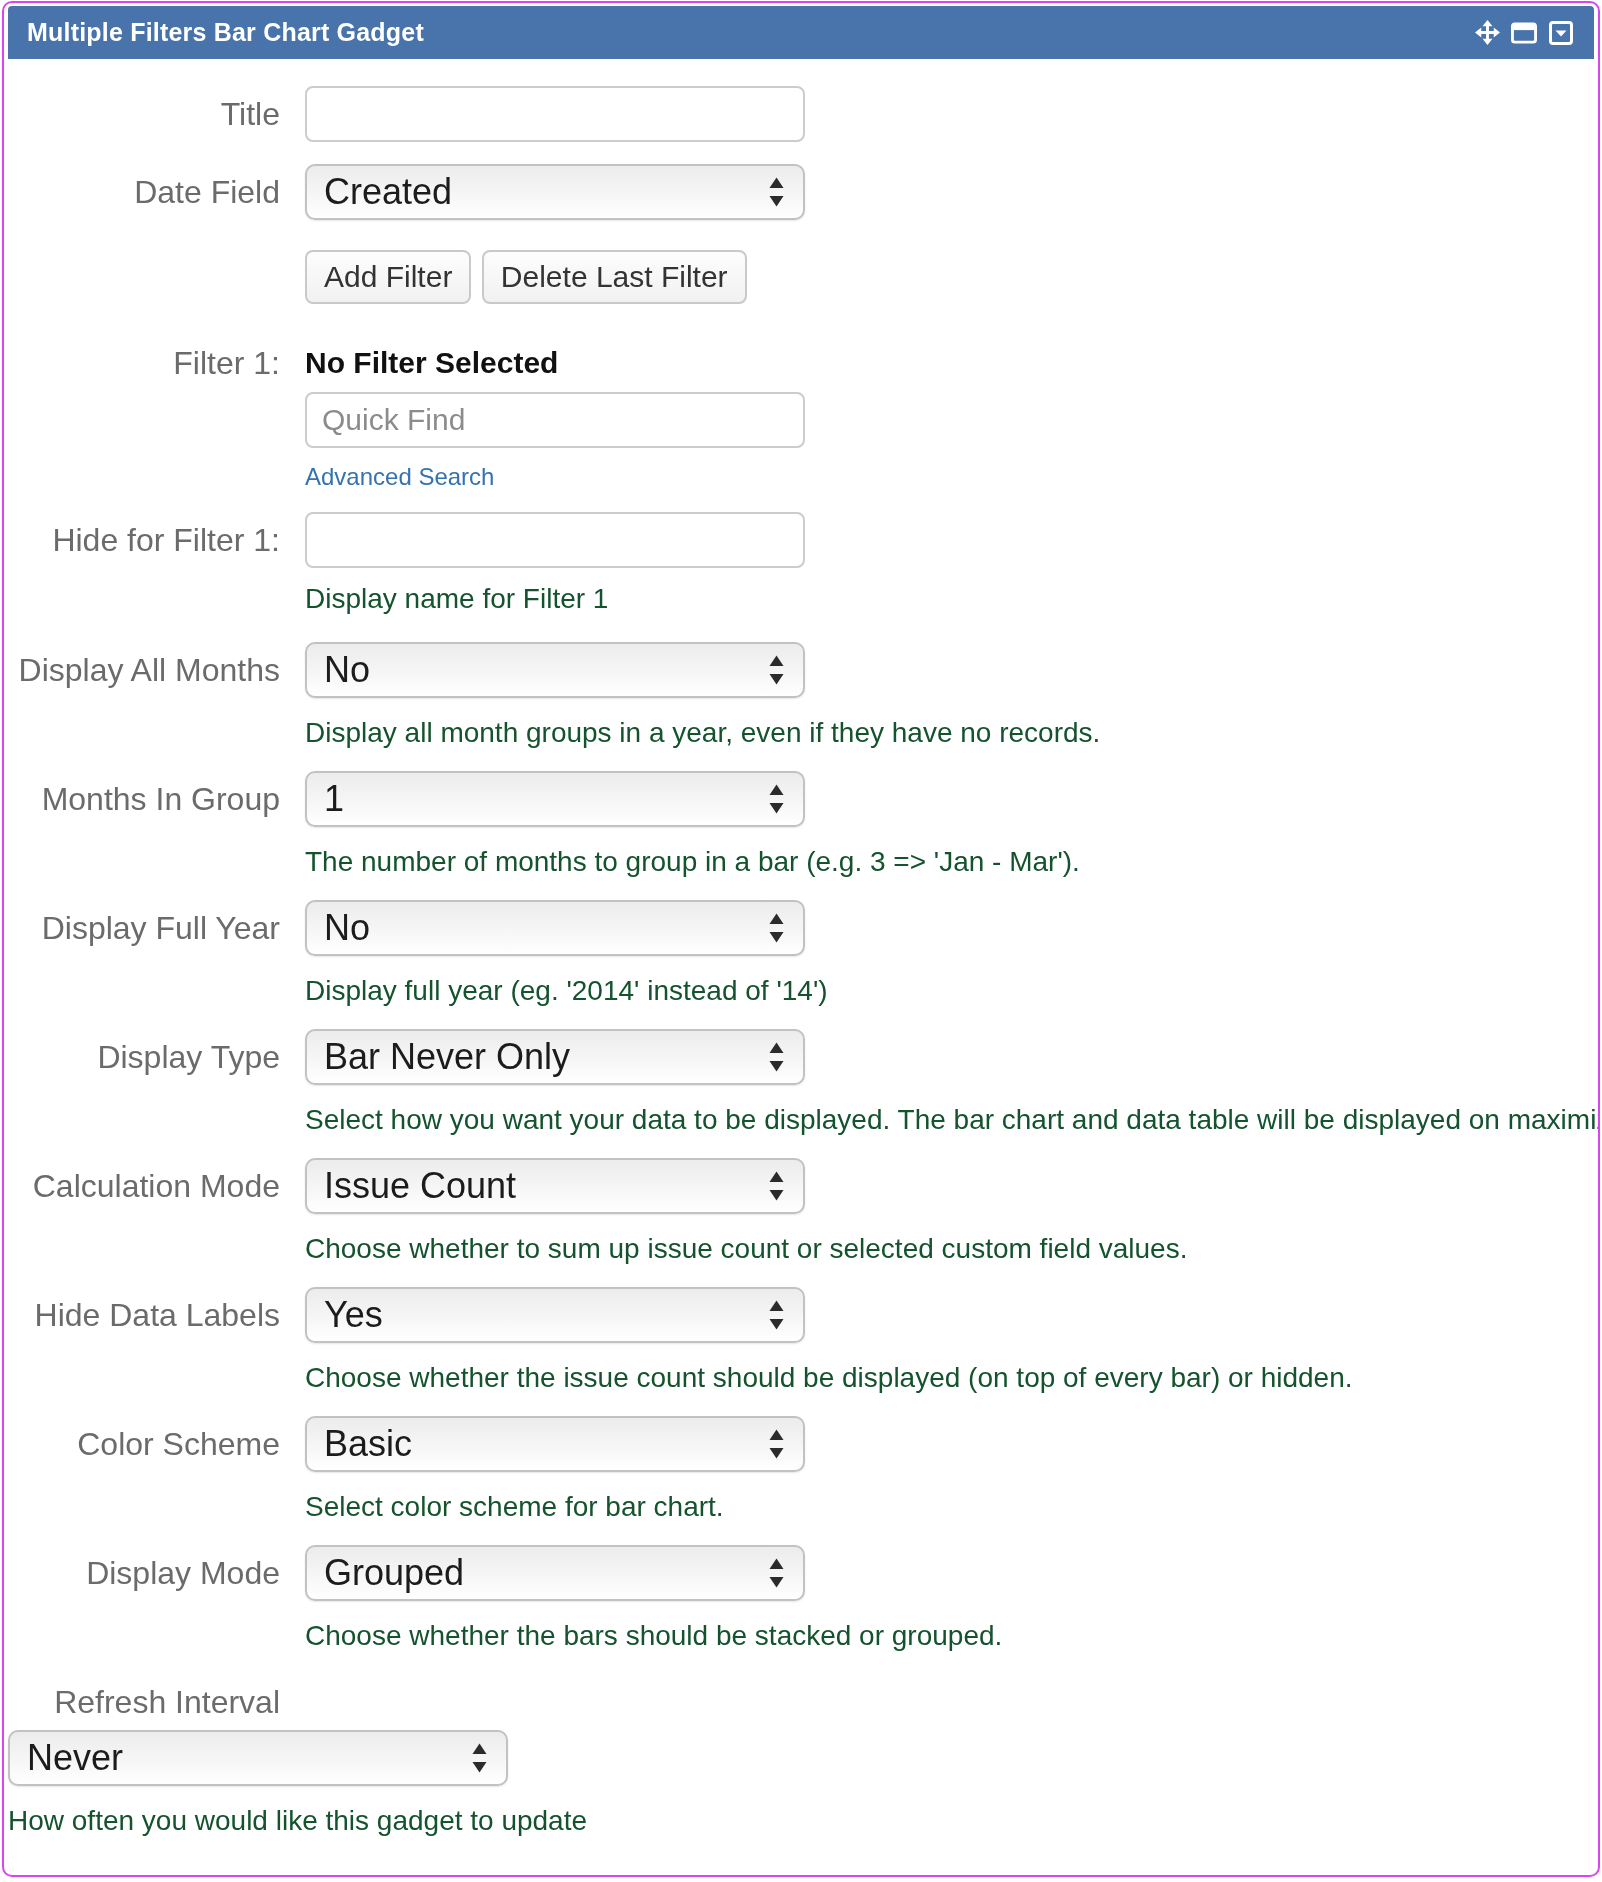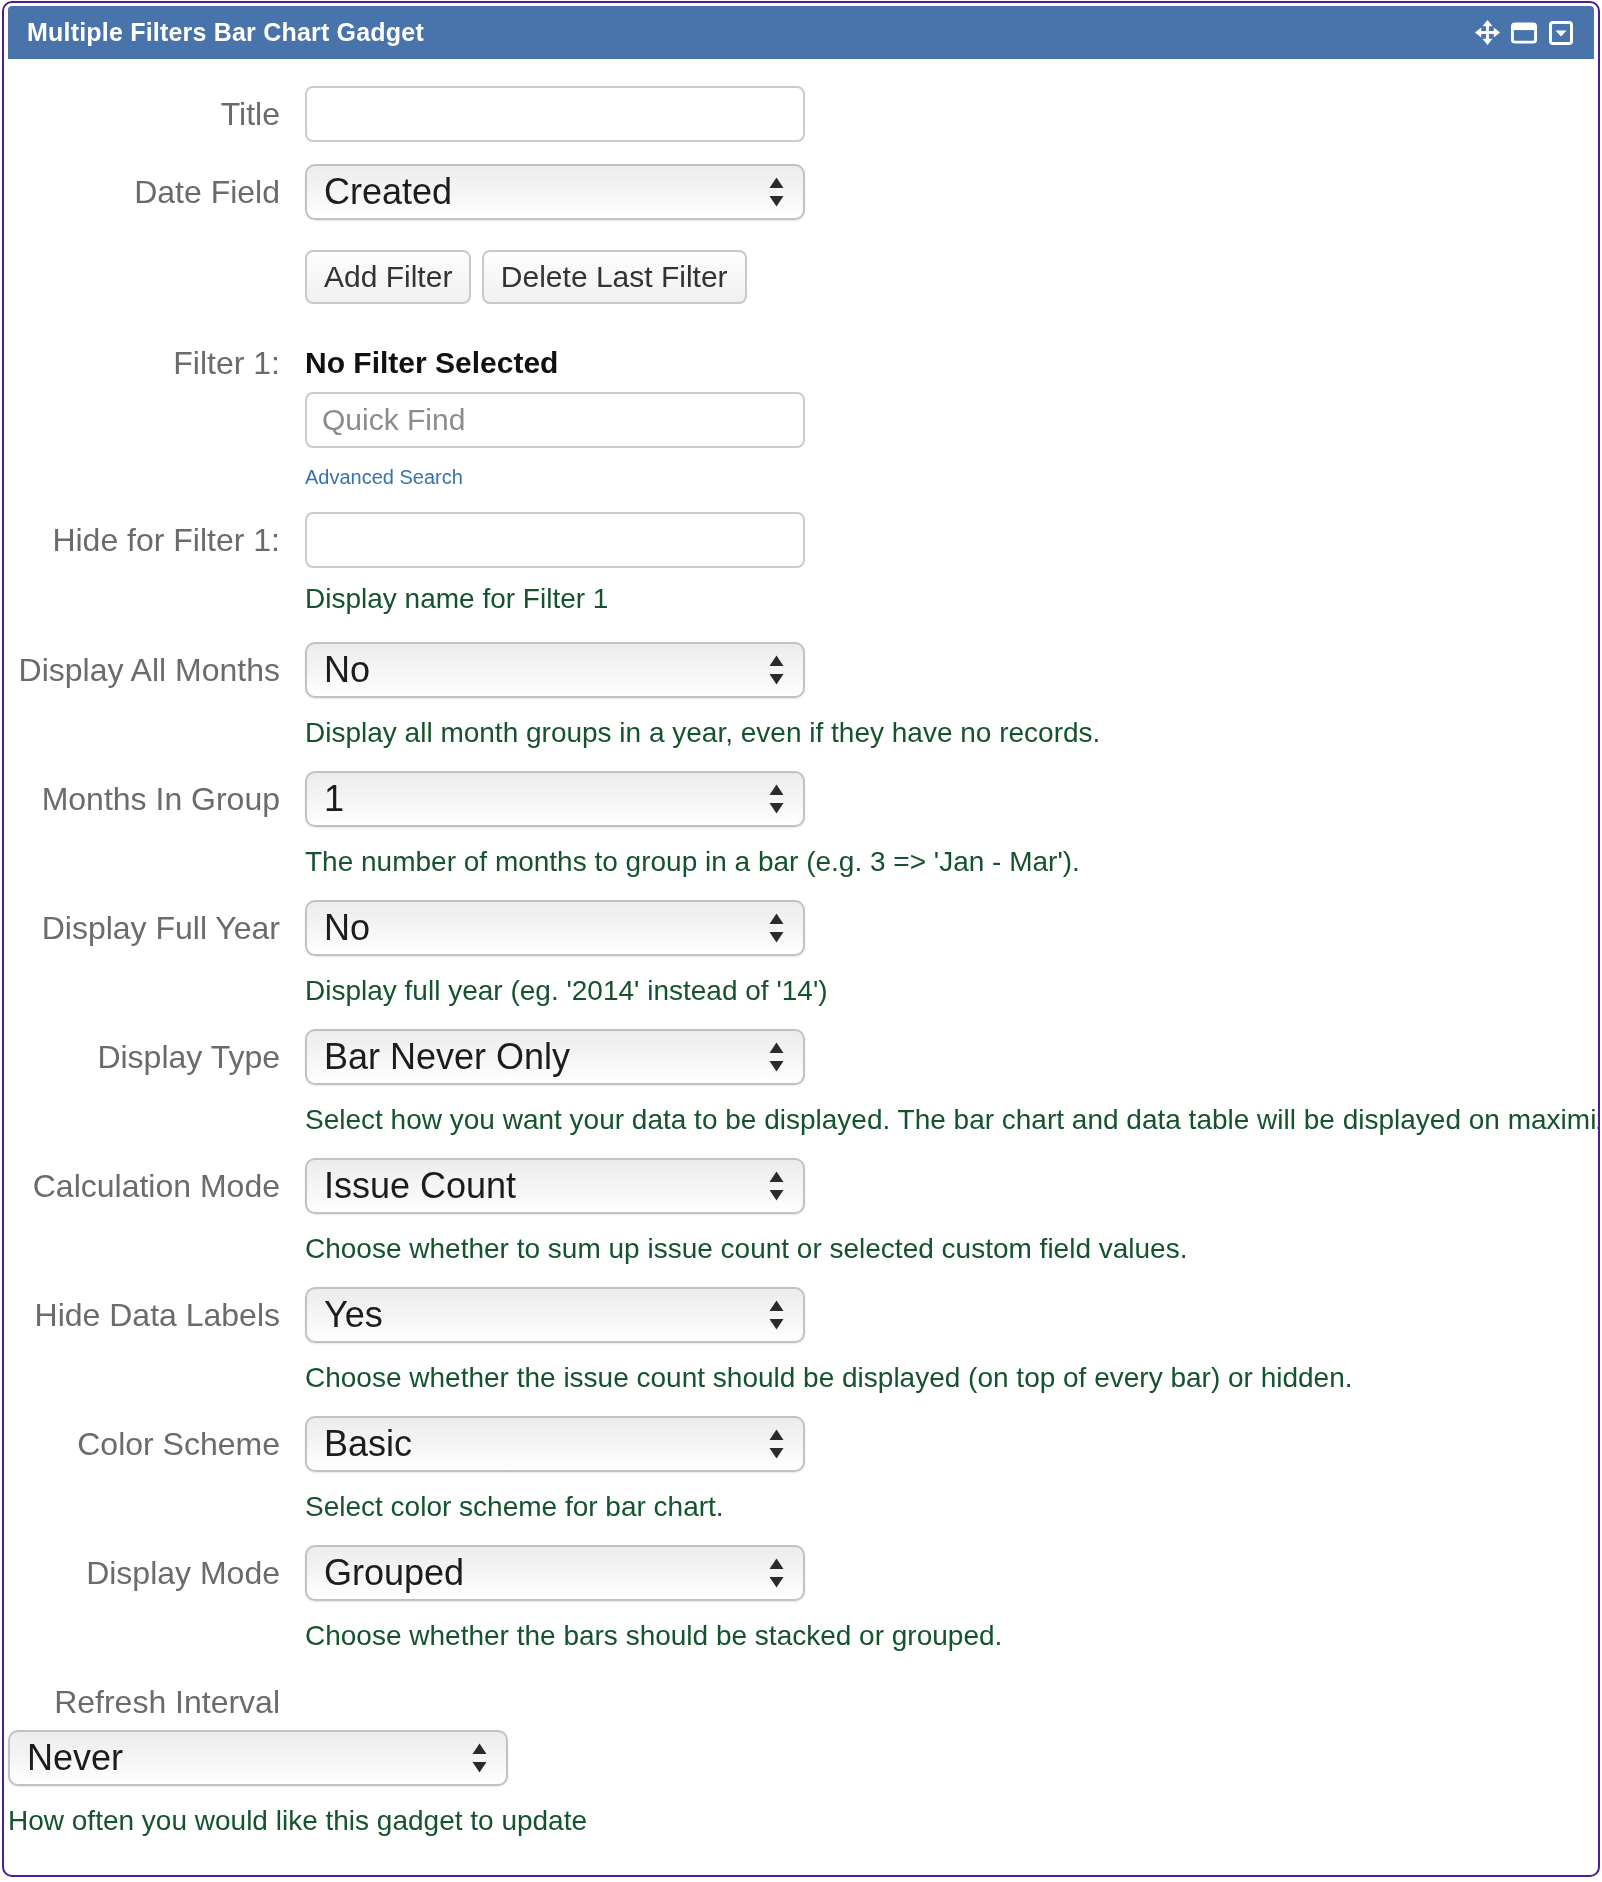--- a/index.html
+++ b/index.html
@@ -5,21 +5,21 @@
   html, body { margin: 0; padding: 0; }
   body {
     width: 1602px; height: 1882px;
     background: #ffffff;
     font-family: "Liberation Sans", "DejaVu Sans", sans-serif;
     position: relative;
   }
   .gadget {
     position: absolute; top: 1px; left: 2px; width: 1598px; height: 1876px;
     box-sizing: border-box;
-    border: 2px solid #4c1d95;
+    border: 2px solid #d946ef;
     border-radius: 10px;
     background: #fff;
     padding: 3px 4px;
     overflow: hidden;
   }
   .gadget-header {
     height: 53px;
     background: #4873ab;
     border-radius: 4px 4px 0 0;
     display: flex; align-items: center;
@@ -79,21 +79,21 @@
   }
   .btn + .btn { margin-left: 6px; }
 
   .help {
     margin-top: 20px;
     font-size: 28px; color: #14532d; line-height: 30px;
     white-space: nowrap;
   }
 
   .status-bold { font-size: 30px; font-weight: bold; color: #111; line-height: 34px; }
-  .link { font-size: 20px; color: #3572b0; line-height: 34px; cursor: pointer; text-decoration: none; display: inline-block; }
+  .link { font-size: 24px; color: #3572b0; line-height: 34px; cursor: pointer; text-decoration: none; display: inline-block; }
 
   
   .r-title   { margin-bottom: 22px; }
   .r-date    { margin-bottom: 30px; }
   .r-btns    { margin-bottom: 42px; }
   .r-filter  { margin-bottom: 18px; }
   .r-alias   { margin-bottom: 28px; }
   .r-sel     { margin-bottom: 23px; }
   .r-sel-last{ margin-bottom: 40px; flex-direction: column; }
   .f-input   { margin-top: 12px; }

